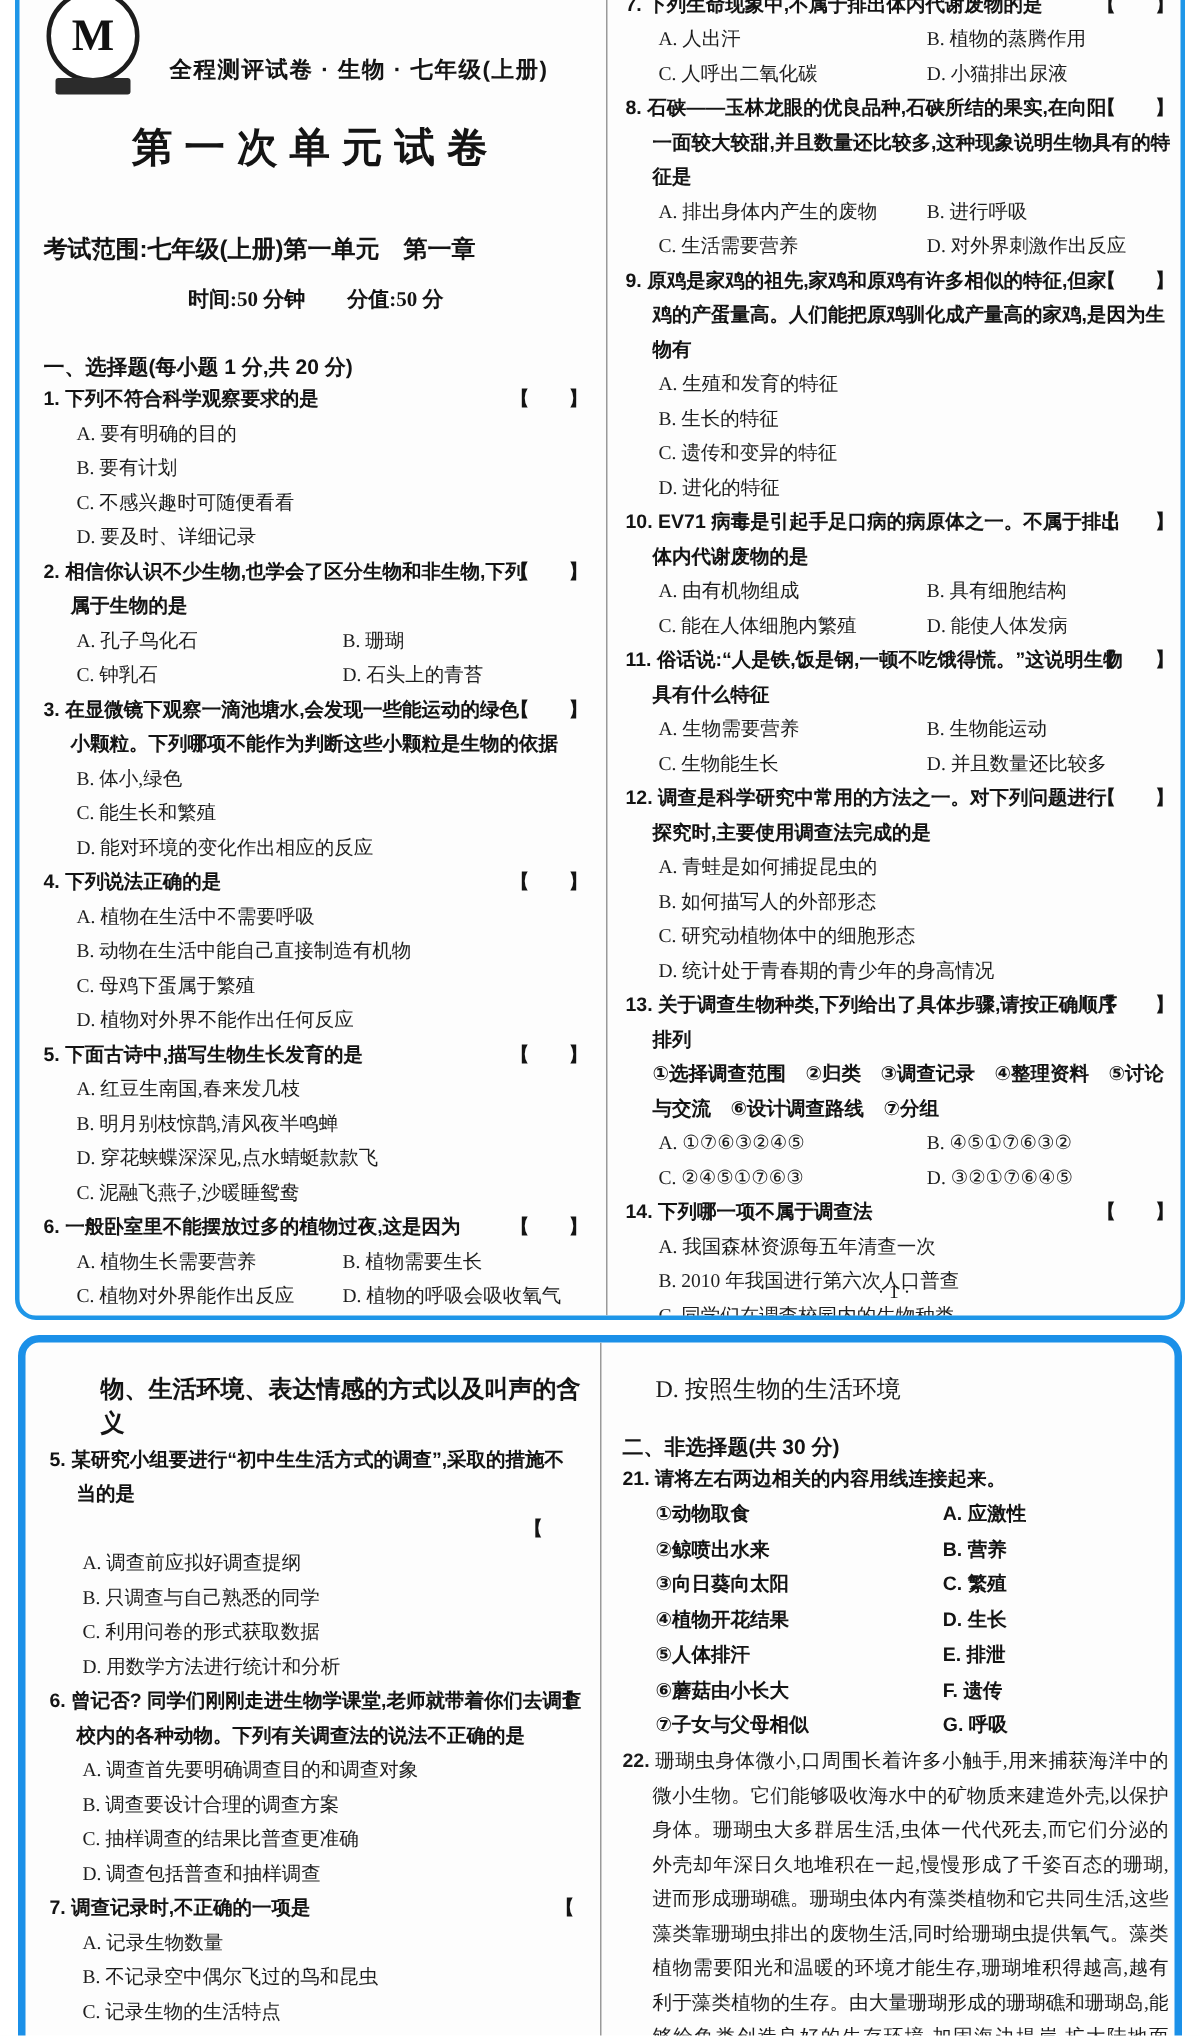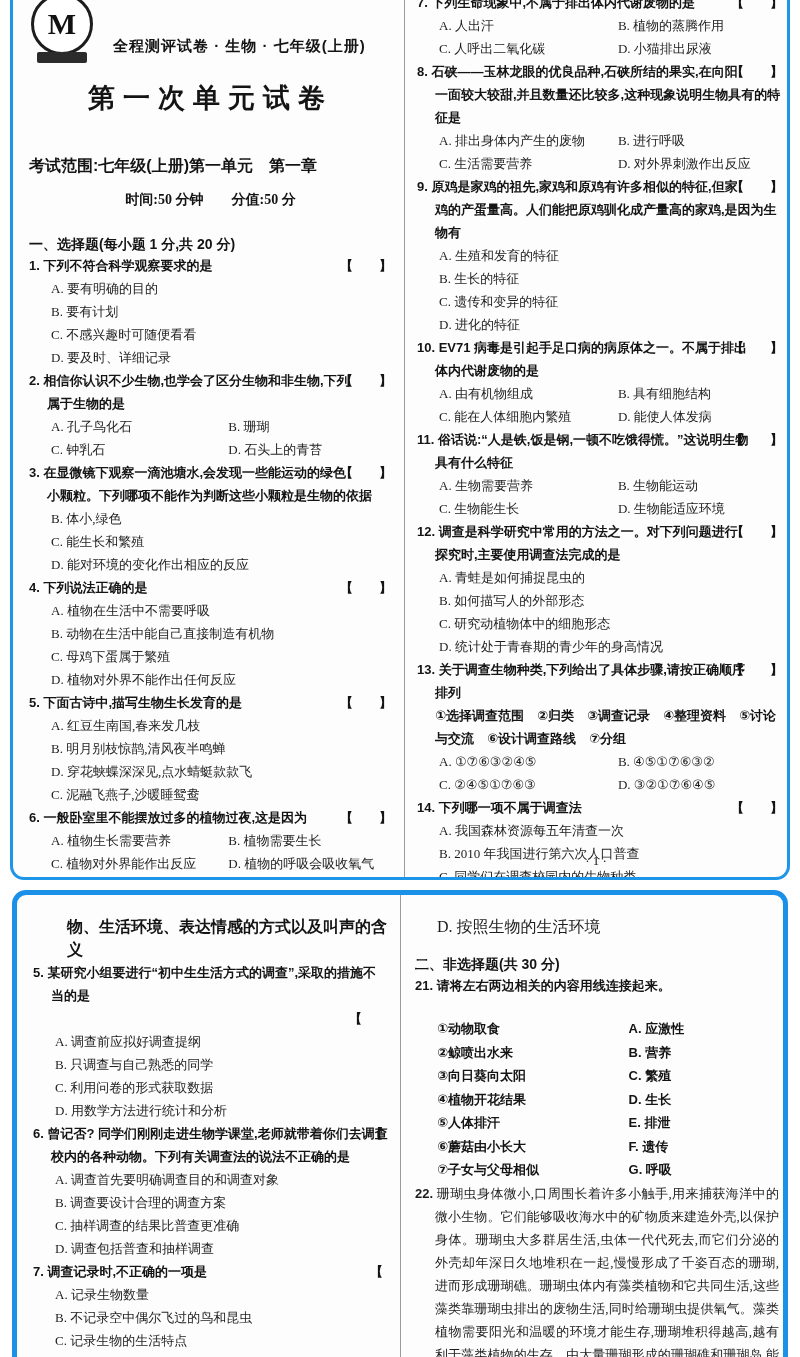--- a/index.html
+++ b/index.html
@@ -46,21 +46,21 @@
   .q-brline{text-align:right;font-weight:700;line-height:23px;padding-right:26px;}
   .opts{padding-left:22px;}
   .opts2{display:grid;grid-template-columns:52% 48%;padding-left:22px;}
   .opt{line-height:23px;font-family:"Liberation Serif","DejaVu Serif",serif;color:#1d1d1d;}
   .pre-line{line-height:23px;font-family:"Liberation Serif","DejaVu Serif",serif;
     padding-left:34px;font-weight:600;}
   .page-number{position:absolute;bottom:8px;left:0;right:0;text-align:center;
     font-size:13px;font-family:"Liberation Serif","DejaVu Serif",serif;}
 
   
-  .pairs{display:grid;grid-template-columns:56% 44%;padding-left:22px;margin-top:20px;}
+  .pairs{display:grid;grid-template-columns:56% 44%;padding-left:22px;}
   .pair-cell{line-height:23.5px;font-weight:700;font-size:13px;}
   .pair-cell.right{font-weight:700;}
 
   
   .passage{line-height:23px;font-family:"Liberation Serif","DejaVu Serif",serif;
     font-size:13px;text-align:justify;padding-left:20px;text-indent:-20px;color:#1c1c1c;}
   .passage .q-num{font-family:"Liberation Sans",sans-serif;}
 </style>
 </head>
 <body>
@@ -170,21 +170,21 @@
               <div class="opt">C. 能在人体细胞内繁殖</div>
               <div class="opt">D. 能使人体发病</div>
             </div>
           </div>
           <div class="q">
             <div class="q-stem"><span class="bracket">【　　】</span><span class="q-num">11. </span><span>俗话说:“人是铁,饭是钢,一顿不吃饿得慌。”这说明生物具有什么特征</span></div>
             <div class="opts2">
               <div class="opt">A. 生物需要营养</div>
               <div class="opt">B. 生物能运动</div>
               <div class="opt">C. 生物能生长</div>
-              <div class="opt">D. 生物能适应环境</div>
+              <div class="opt">D. 并且数量还比较多</div>
             </div>
           </div>
           <div class="q">
             <div class="q-stem"><span class="bracket">【　　】</span><span class="q-num">12. </span><span>调查是科学研究中常用的方法之一。对下列问题进行探究时,主要使用调查法完成的是</span></div>
             <div class="opts">
               <div class="opt">A. 青蛙是如何捕捉昆虫的</div>
               <div class="opt">B. 如何描写人的外部形态</div>
               <div class="opt">C. 研究动植物体中的细胞形态</div>
               <div class="opt">D. 统计处于青春期的青少年的身高情况</div>
             </div>

